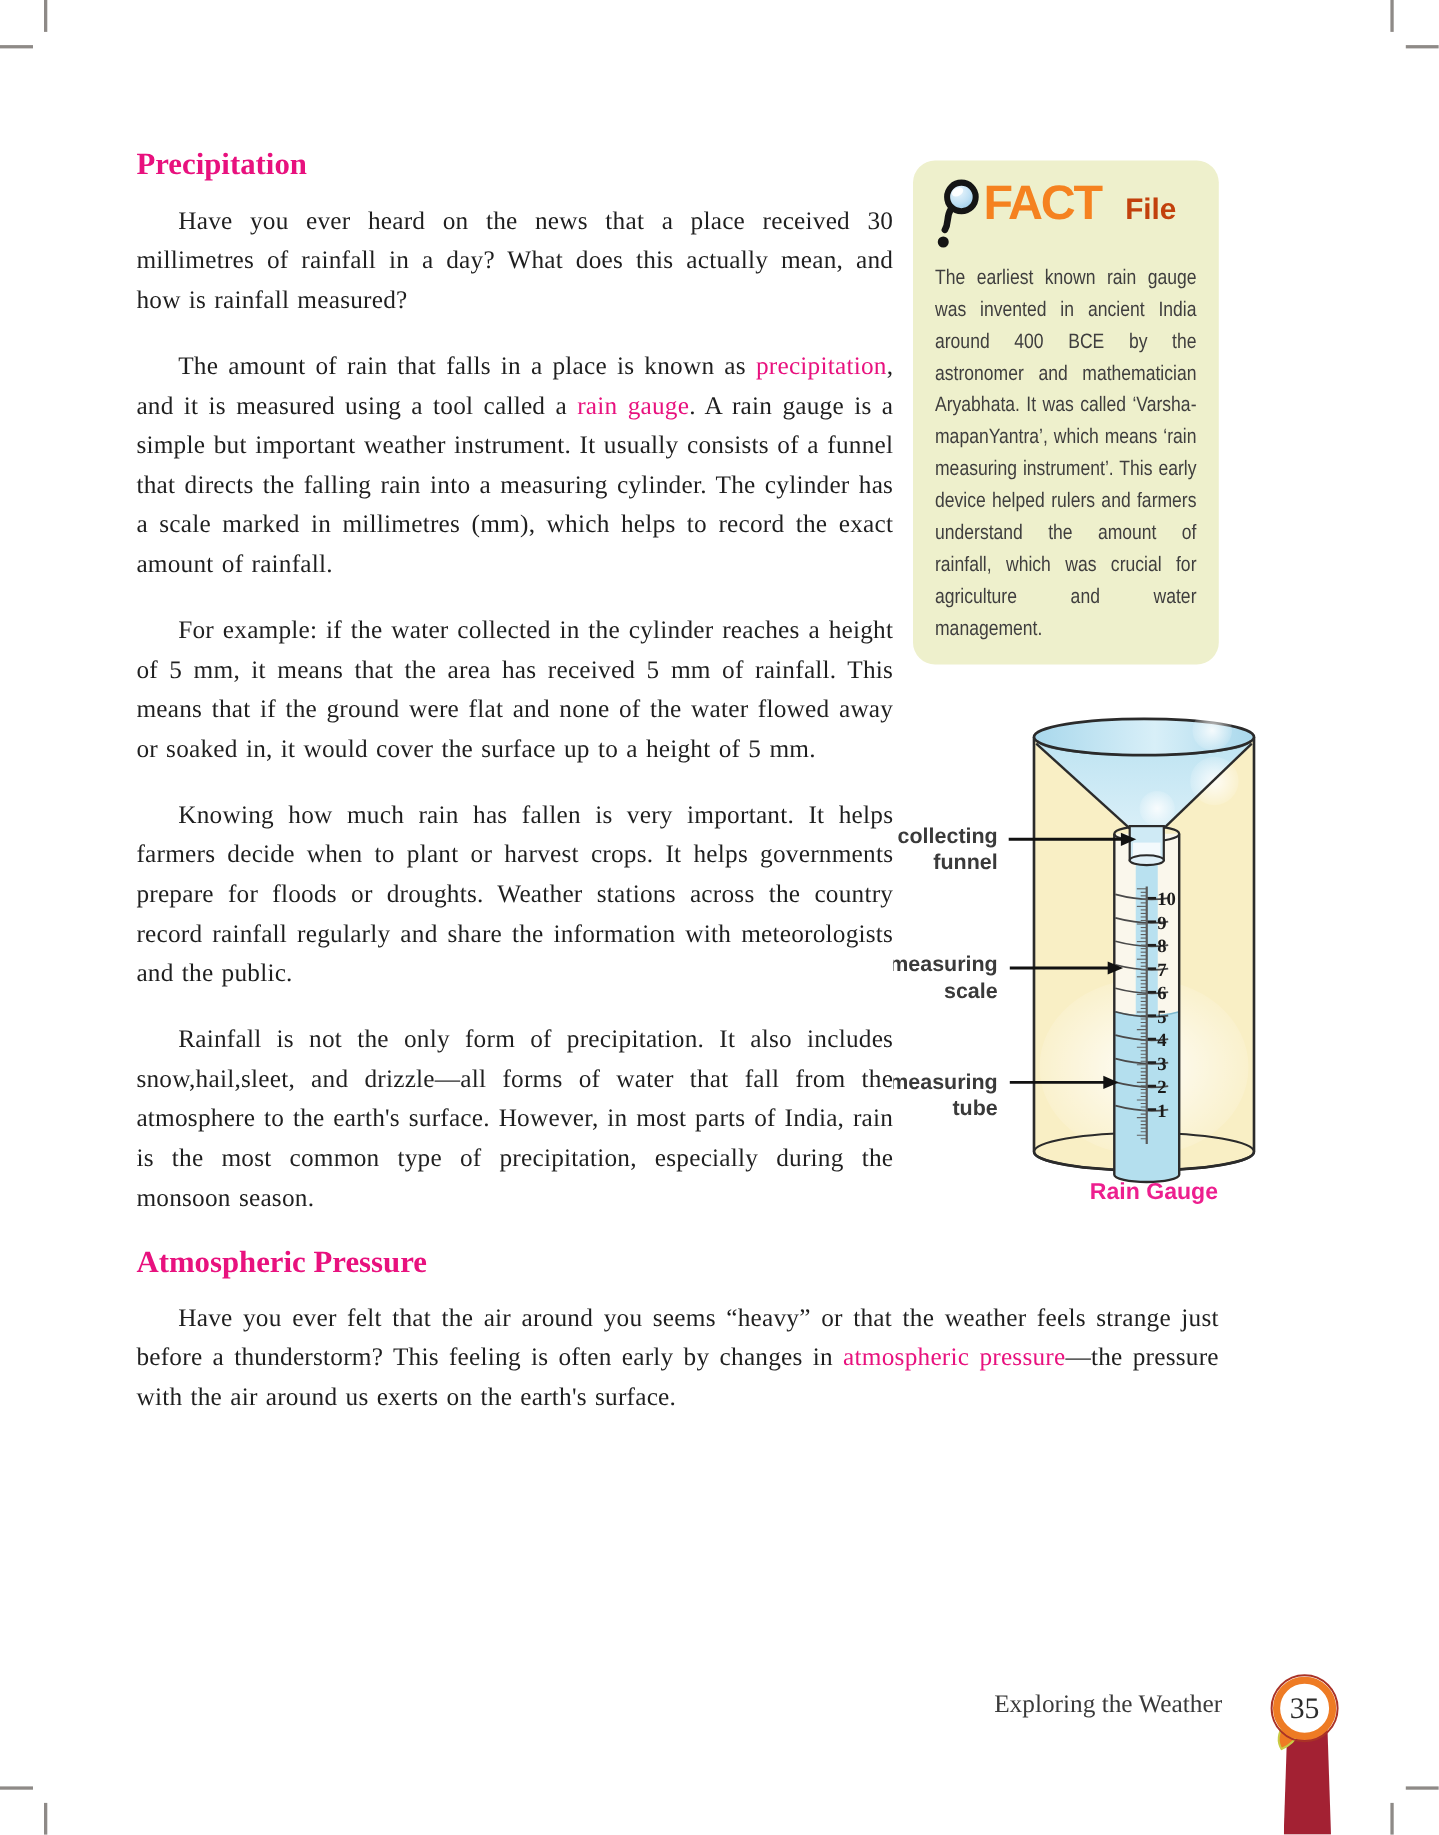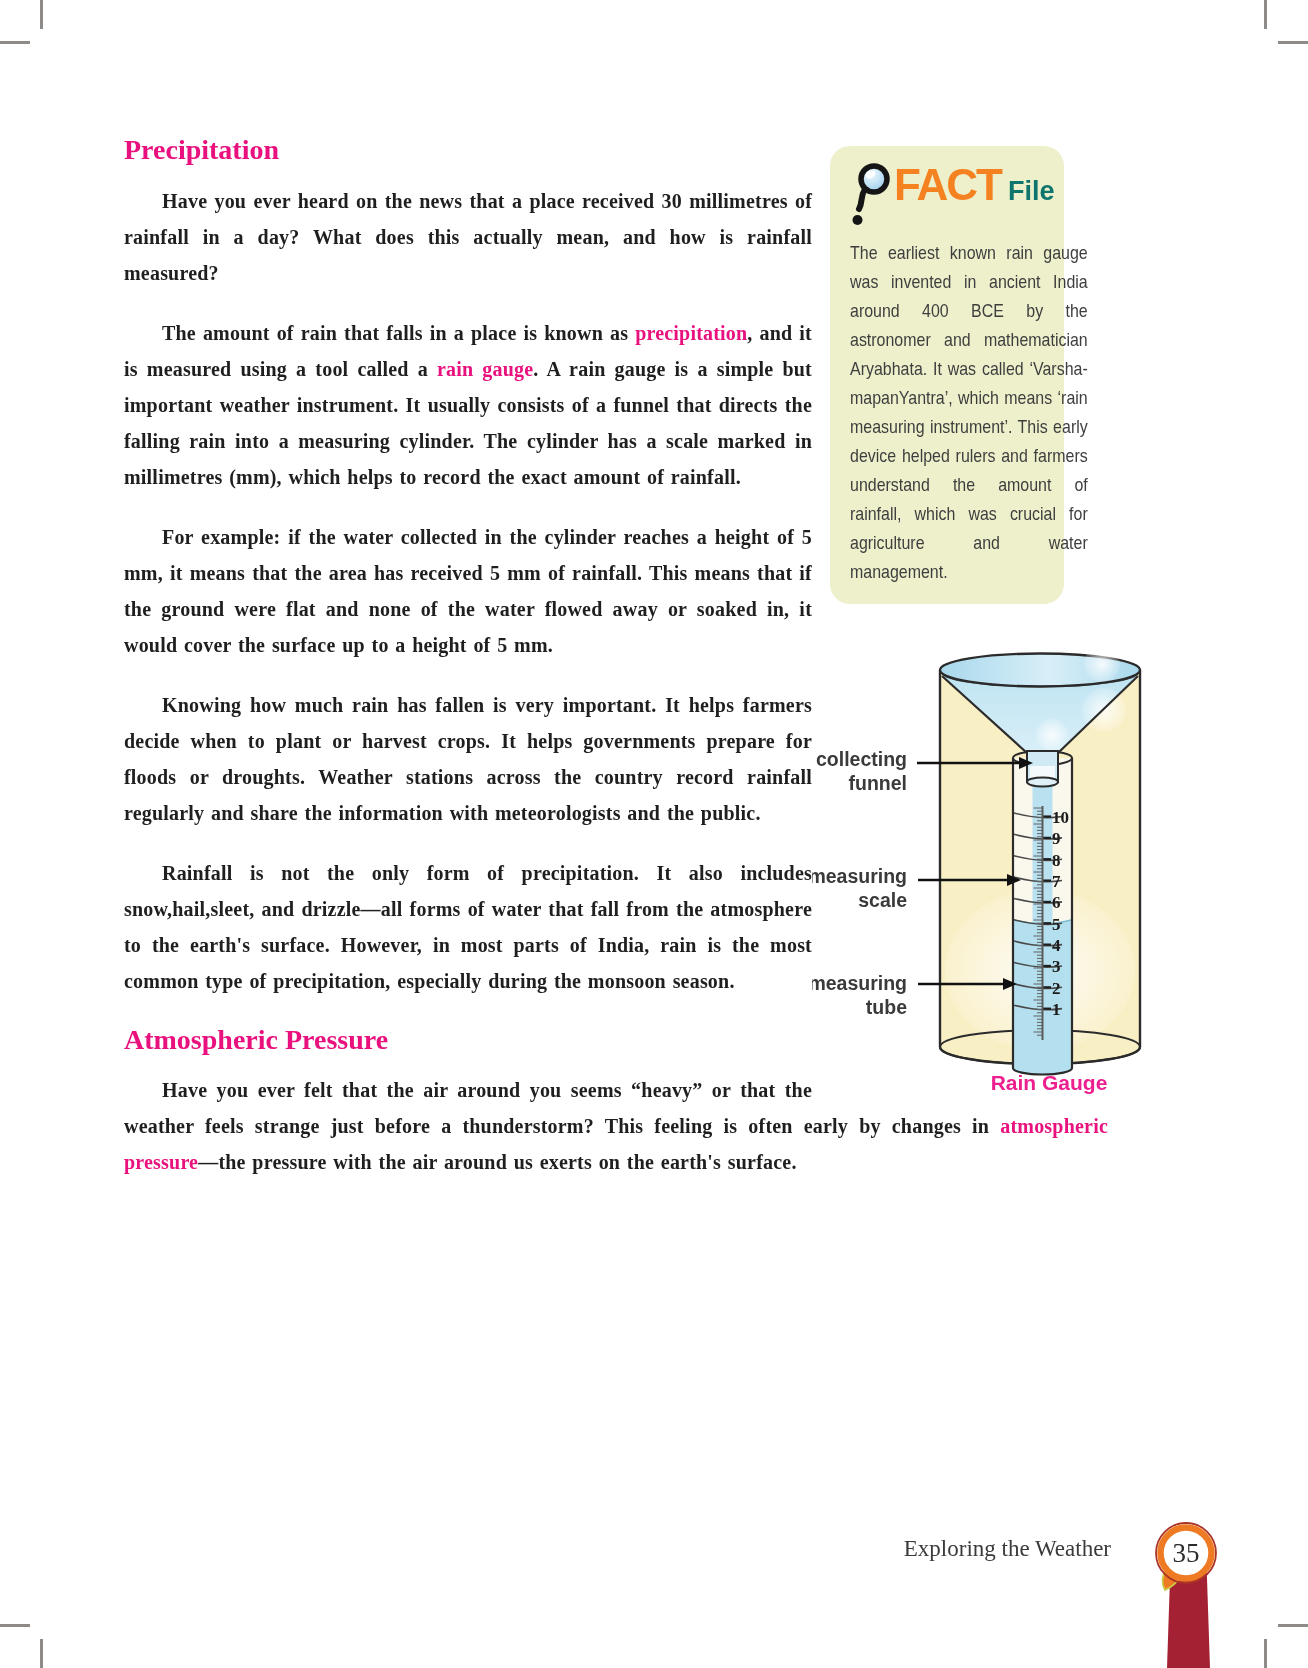--- a/index.html
+++ b/index.html
@@ -9,35 +9,35 @@
   
   .crop{position:absolute;background:#8e8a87;}
 
   
   .content{position:absolute;left:124px;top:133px;width:984px;}
 
   .section-heading{font-family:"Liberation Serif", serif;font-weight:bold;
     font-size:28px;line-height:1.2;color:#e8117e;margin:0 0 16px 0;}
   .section-heading.later{margin-top:8px;}
 
-  .body-para{font-size:20px;line-height:36px;color:#1f1f1f;text-align:justify;
-    margin:0 0 24px 0;text-indent:38px;word-spacing:1.5px;letter-spacing:0.2px;font-weight:bold;}
+  .body-para{font-size:23px;line-height:36px;color:#1f1f1f;text-align:justify;
+    margin:0 0 24px 0;text-indent:38px;word-spacing:1.5px;letter-spacing:0.2px;}
   .kw{color:#e8117e;}
 
   
   .right-rail{float:right;width:296px;}
 
-  .fact-box{margin-left:18px;margin-top:13px;width:234px;box-sizing:border-box;
+  .fact-box{margin-left:18px;margin-top:13px;width:278px;box-sizing:border-box;
     background:#eef0cc;border-radius:20px;padding:14px 20px 18px 20px;}
   .fact-header{display:flex;align-items:baseline;height:66px;}
   .fact-icon-wrap{width:42px;height:66px;align-self:flex-start;margin-top:2px;}
   .fact-title{font-family:"Liberation Sans", sans-serif;font-weight:bold;
     font-size:44px;color:#f58220;letter-spacing:-2px;margin-left:2px;}
   .fact-subtitle{font-family:"Liberation Sans", sans-serif;font-weight:bold;
-    font-size:27px;color:#0f766e;margin-left:7px;}
+    font-size:27px;color:#c2410c;margin-left:22px;}
   .fact-body{margin-top:12px;font-family:"Liberation Sans", sans-serif;
     font-size:19px;line-height:29px;color:#3f3e3e;text-align:justify;
     transform:scaleX(0.84);transform-origin:0 0;width:283px;}
 
   .figure{margin-top:36px;width:345px;position:relative;}
   .figure svg{display:block;}
 
   
   .footer-title{position:absolute;top:1536px;right:197px;font-size:23px;
     color:#3a3a3a;font-family:"Liberation Serif", serif;}

